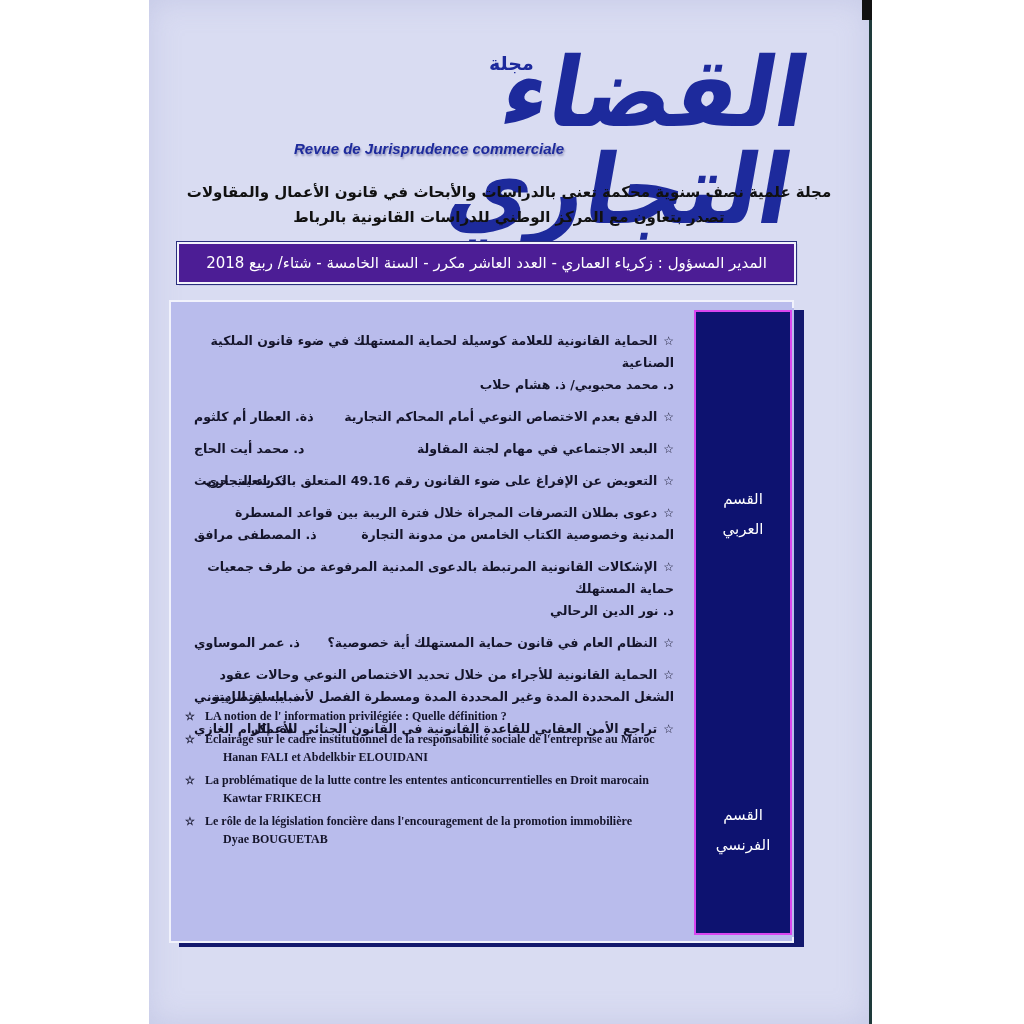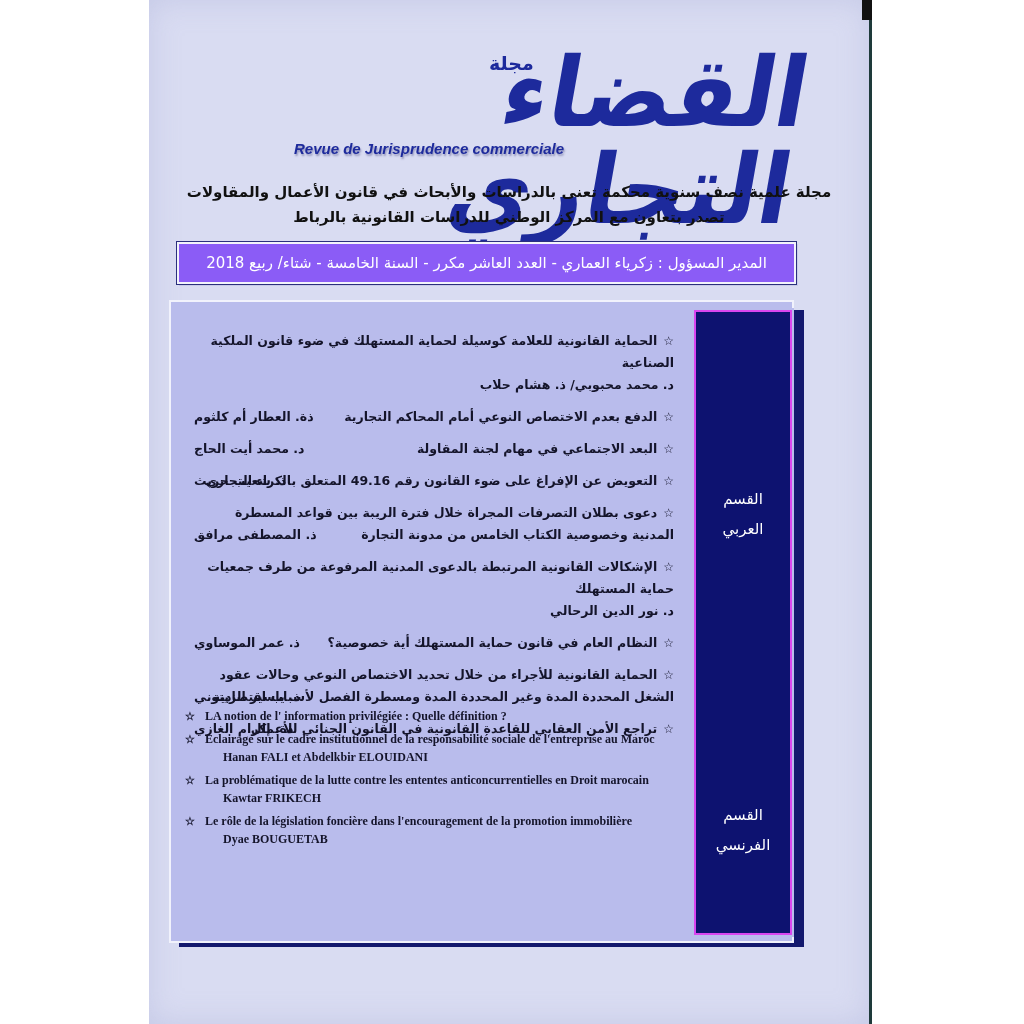--- a/index.html
+++ b/index.html
@@ -30,21 +30,21 @@
       font-size: 15px; color: #1d2a9c; text-shadow: 1px 2px 2px rgba(60,60,120,0.45);
     }
     .subtitle {
       position: absolute; left: 0; width: 720px; text-align: center; direction: rtl;
       font-weight: bold; font-size: 15px; color: #111;
     }
     .sub1 { top: 183px; }
     .sub2 { top: 208px; }
     .editor-bar {
       position: absolute; left: 28px; top: 242px; width: 615px; height: 38px;
-      background: #8b5cf6; border: 2px solid #f2f3fb; outline: 1px solid #2a2f7e;
+      background: #4c1d95; border: 2px solid #f2f3fb; outline: 1px solid #2a2f7e;
       color: #fff; direction: rtl; text-align: center; font-size: 15px; line-height: 38px;
       box-shadow: 2px 2px 0 #c8cbe8;
     }
     .toc-shadow {
       position: absolute; left: 30px; top: 310px; width: 625px; height: 637px; background: #13186e;
     }
     .toc {
       position: absolute; left: 20px; top: 300px; width: 625px; height: 643px;
       background: #b9bcec; border: 2px solid #f1f2fc; box-sizing: border-box;
     }

